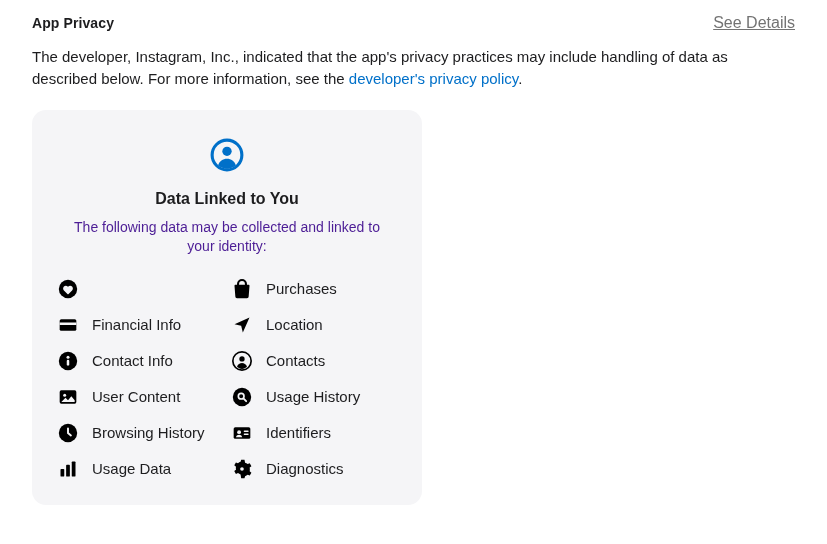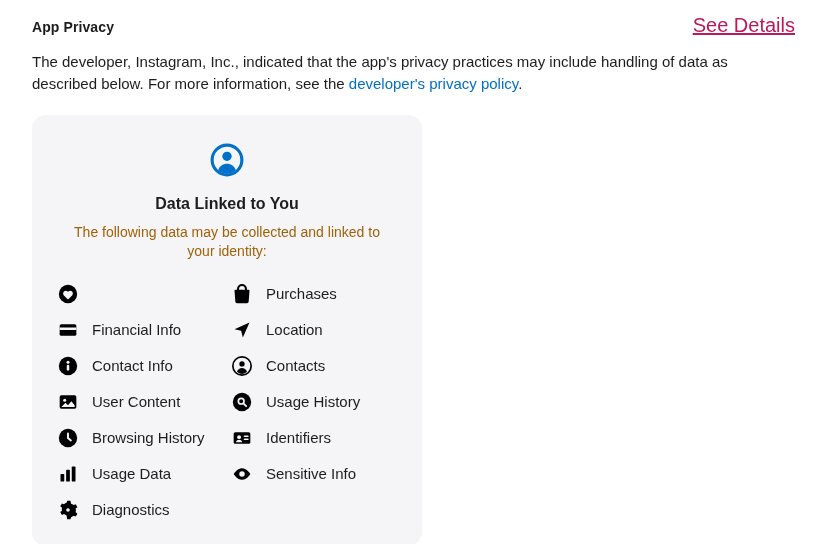--- a/index.html
+++ b/index.html
@@ -15,22 +15,22 @@
       justify-content: space-between;
       align-items: baseline;
       margin-bottom: 14px;
     }
     .section-title {
       font-size: 14px;
       font-weight: 700;
       letter-spacing: 0.1px;
     }
     .see-details {
-      color: #be185d;
-      font-size: 20px;
+      color: #737373;
+      font-size: 16px;
       text-decoration: underline;
       cursor: pointer;
     }
     .description {
       font-size: 15px;
       line-height: 1.45;
       color: #1d1d1f;
       margin-bottom: 20px;
       max-width: 765px;
     }
@@ -53,21 +53,21 @@
     .card-icon-wrap svg { width: 34px; height: 34px; }
     .card-title {
       text-align: center;
       font-size: 16px;
       font-weight: 700;
       margin-bottom: 10px;
     }
     .card-subtitle {
       text-align: center;
       font-size: 14px;
-      color: #a16207;
+      color: #4c1d95;
       line-height: 1.4;
       margin-bottom: 22px;
       padding: 0 6px;
     }
     .data-grid {
       display: grid;
       grid-template-columns: 1fr 1fr;
       row-gap: 16px;
       column-gap: 10px;
     }
@@ -274,27 +274,19 @@
         <span class="icon">
           <svg>
             <use href="#bar-chart-icon"></use>
           </svg>
         </span>
         <span class="label">Usage Data</span>
       </div>
       <div class="data-item">
         <span class="icon">
           <svg>
-            <use href="#eye-icon"></use>
-          </svg>
-        </span>
-        <span class="label">Sensitive Info</span>
-      </div>
-      <div class="data-item">
-        <span class="icon">
-          <svg>
             <use href="#gear-icon"></use>
           </svg>
         </span>
         <span class="label">Diagnostics</span>
       </div>
     </div>
 </div>
 
 </body></html>

